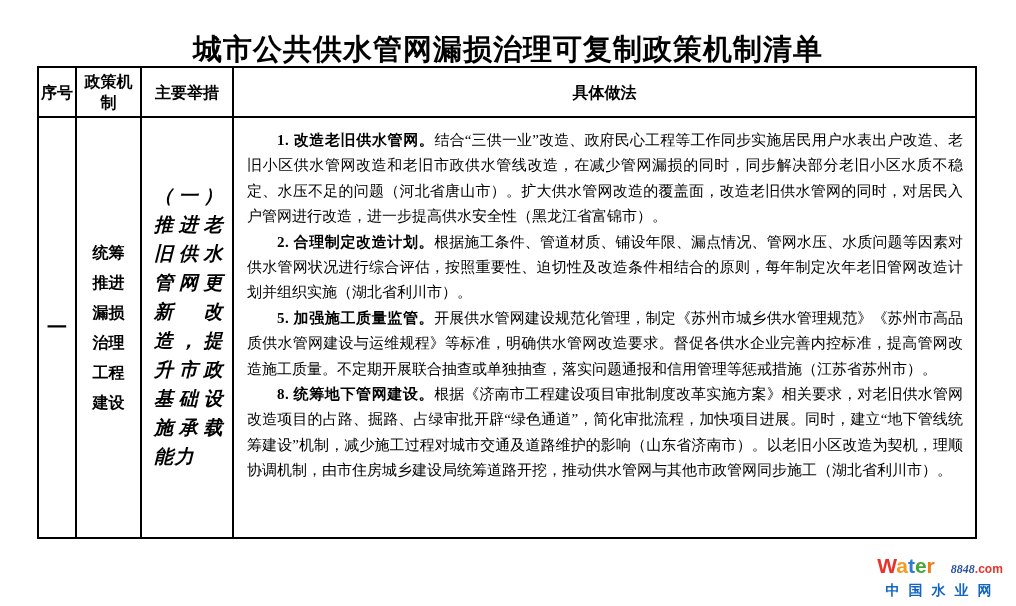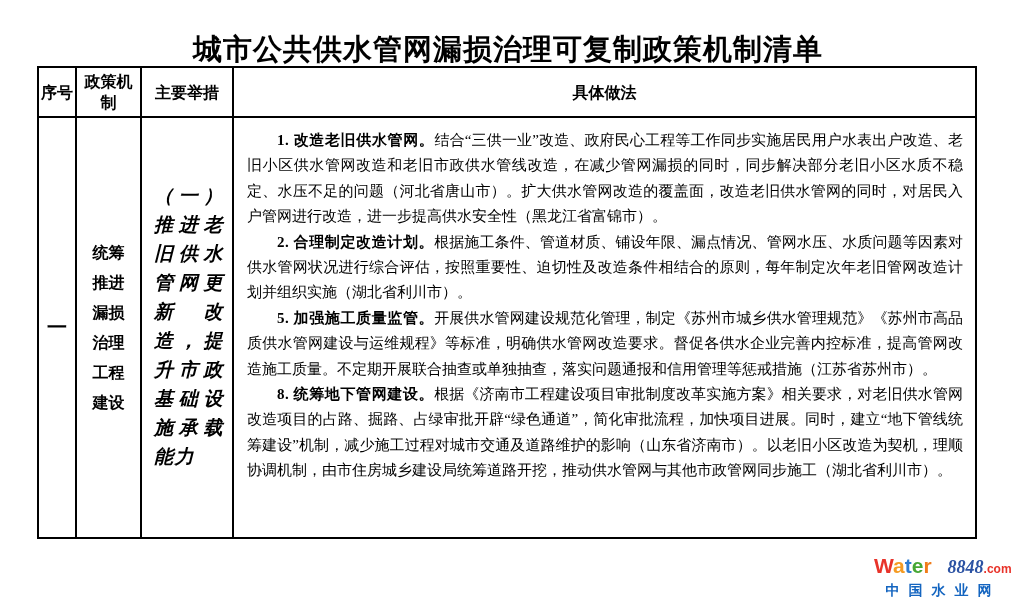--- a/index.html
+++ b/index.html
@@ -53,21 +53,21 @@
   }
   p.practice b { letter-spacing:0.5px; }
 
   .logo {
     position:absolute; right:10px; bottom:6px; width:132px; text-align:center;
     font-family:"Liberation Sans","DejaVu Sans",sans-serif;
   }
   .logo-line1 { font-size:21px; font-weight:bold; line-height:22px; white-space:nowrap; }
   .logo-suffix {
     font-family:"Liberation Serif","DejaVu Serif",serif;
-    font-style:italic; font-weight:bold; font-size:18px;margin-left:16px;
+    font-style:italic; font-weight:bold; font-size:12px;margin-left:16px;
   }
   .logo-com { font-size:12px; font-weight:bold; vertical-align:baseline; }
   .logo-line2 {
     margin-top:2px; font-size:14px; font-weight:bold;
     letter-spacing:9px; text-indent:6px; white-space:nowrap;
   }
 </style>
 </head>
 <body>
 

